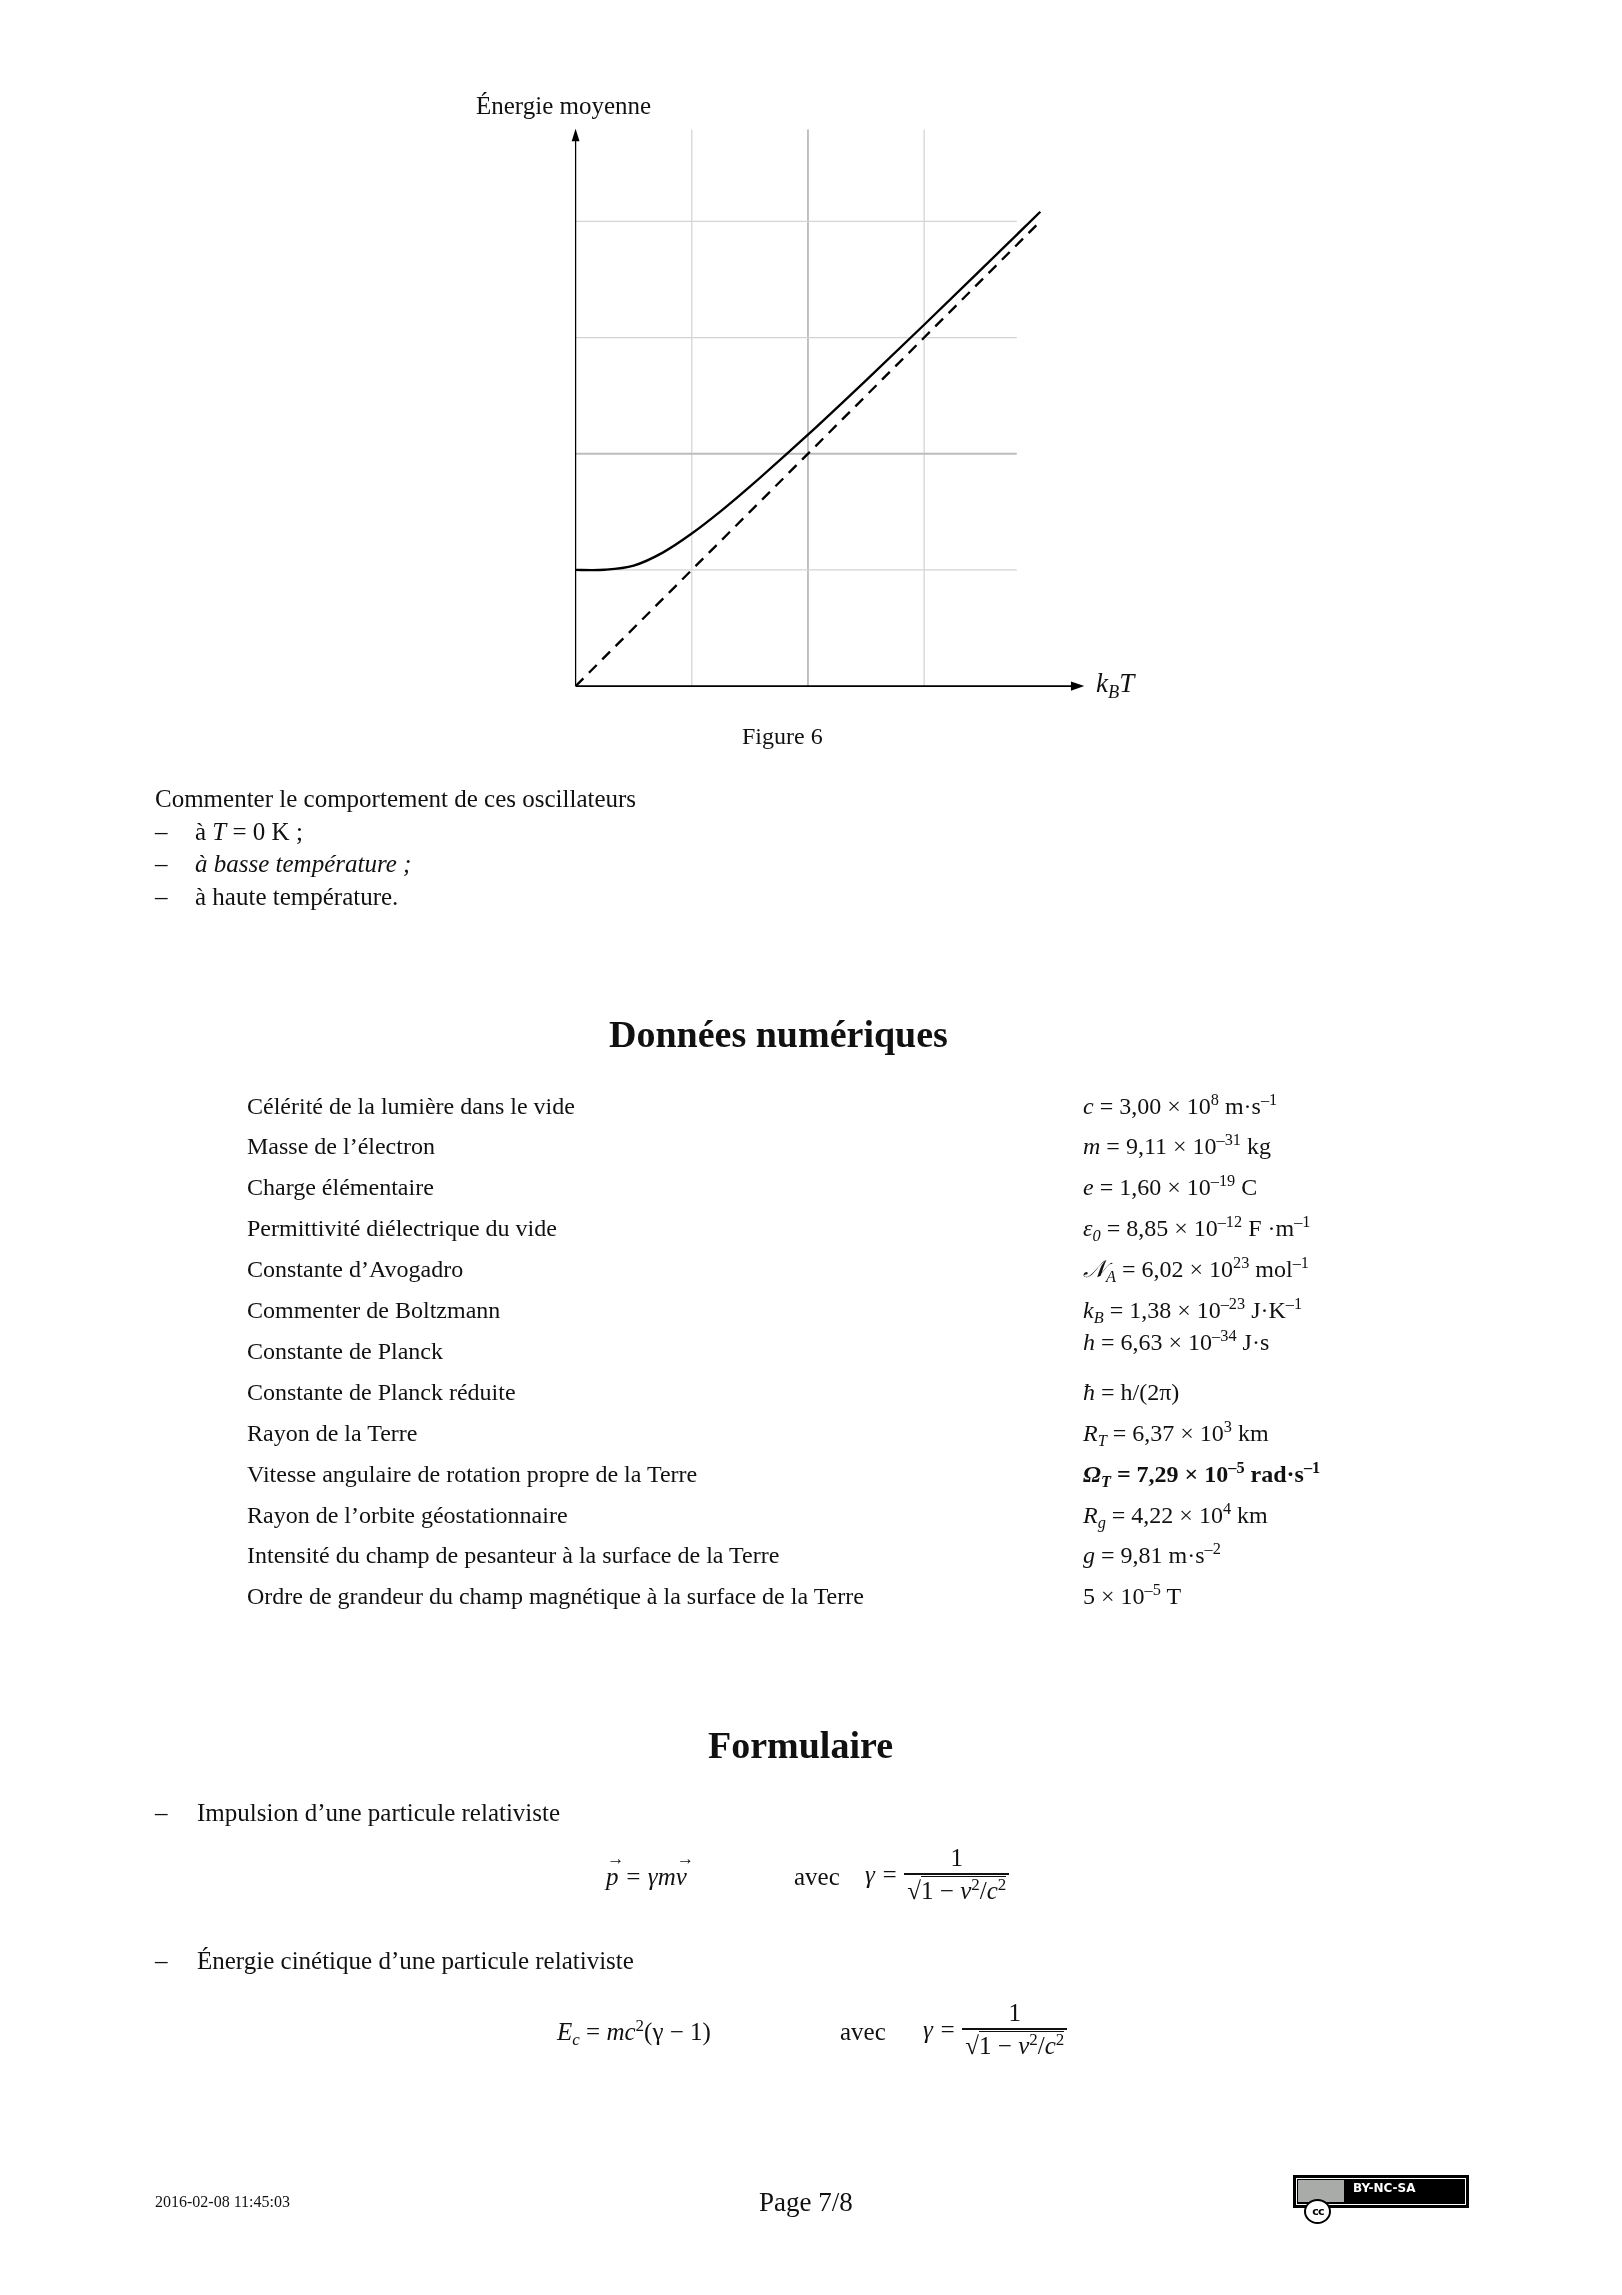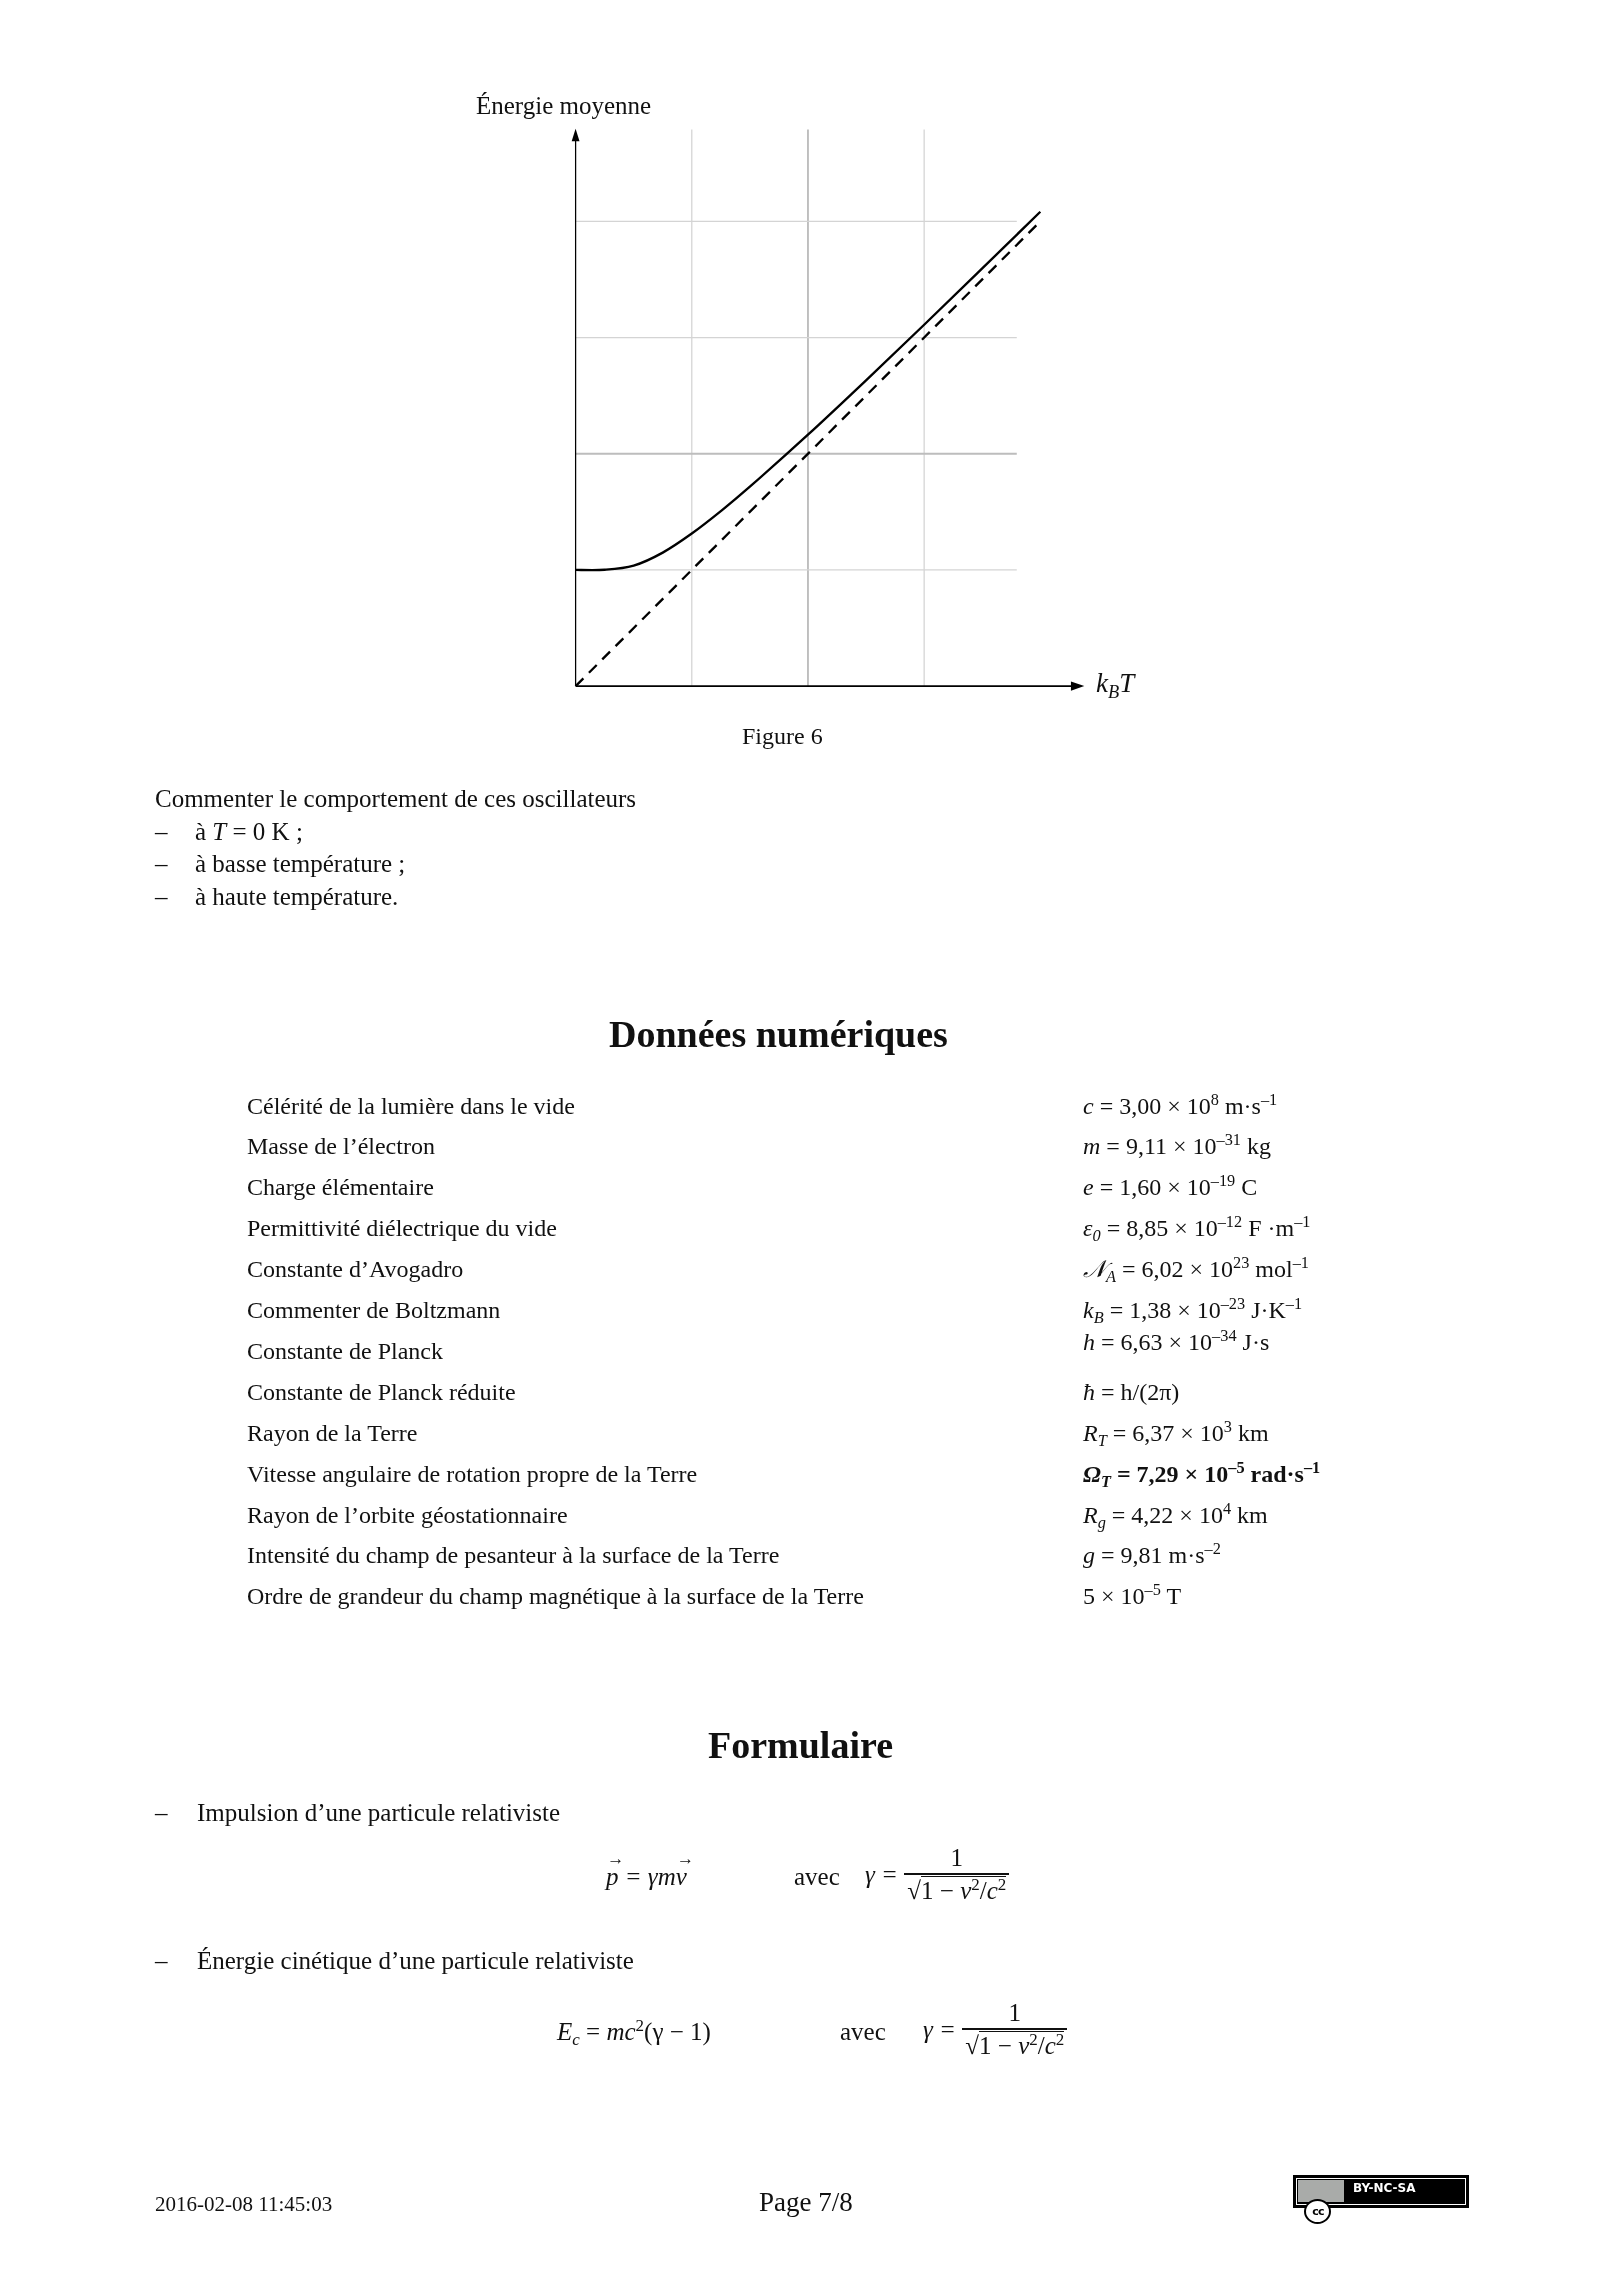--- a/index.html
+++ b/index.html
@@ -21,21 +21,21 @@
   .section-title { font-size: 38px; font-weight: bold; }
 
   .row-label { font-size: 24px; }
   .row-value { font-size: 24px; }
 
   .frac { display: inline-block; vertical-align: middle; text-align: center; position: relative; }
   .frac .num { display: block; padding: 0 3.1px 3.1px 3.1px; }
   .frac .den { display: block; border-top: 2.4px solid #111; padding: 3.1px 3.1px 0 3.1px; }
   .sqrt { display: inline-block; }
 
-  .footer-date { font-size: 21px; }
+  .footer-date { font-size: 16px; }
   .footer-page { font-size: 27px; }
   .cc-badge { position: absolute; left: 1293px; top: 2175px; width: 176px; height: 33px;
               background: #000; box-sizing: border-box; border: 2.4px solid #000;
               outline: 1.6px solid #fff; outline-offset: -4.7px; }
   .cc-left { position: absolute; left: 3.1px; top: 3.1px; width: 46px; height: 22px; background: #a9aba9; }
   .cc-circle { position: absolute; left: 9.4px; top: 1.6px; width: 27px; height: 25px;
                border-radius: 50%; background: #fff; border: 2.4px solid #000; box-sizing: border-box;
                font-family: "DejaVu Sans", sans-serif; font-weight: bold; font-size: 11px;
                display: flex; align-items: center; justify-content: center; color: #000; letter-spacing: -0.8px; margin-top: 20px; }
   .cc-text { position: absolute; left: 58px; top: 3.9px; color: #fff;
@@ -77,21 +77,21 @@
 <div class="abs body-text" style="left:155px; top:786px;text-align:center;">Commenter le comportement de ces oscillateurs</div>
 
 <div class="abs body-text" style="left:155px; top:819px;">
   <span>–</span>
   <span style="position:absolute; left:40px;">
     <span>à </span><span class="it">T</span><span> = 0 K ;</span>
   </span>
 </div>
 <div class="abs body-text" style="left:155px; top:851px;">
   <span>–</span>
-  <span style="position:absolute; left:40px;">à basse température ;</span>
+  <span style="position:absolute; left:40px;font-style:italic;">à basse température ;</span>
 </div>
 <div class="abs body-text" style="left:155px; top:884px;">
   <span>–</span>
   <span style="position:absolute; left:40px;">à haute température.</span>
 </div>
 
 <div class="abs section-title" style="left:609px; top:1015px;">Données numériques</div>
 
 <div id="donnees-table">
     <div class="abs row-label" style="left: 247px; top: 1094px;">Célérité de la lumière dans le vide</div>

